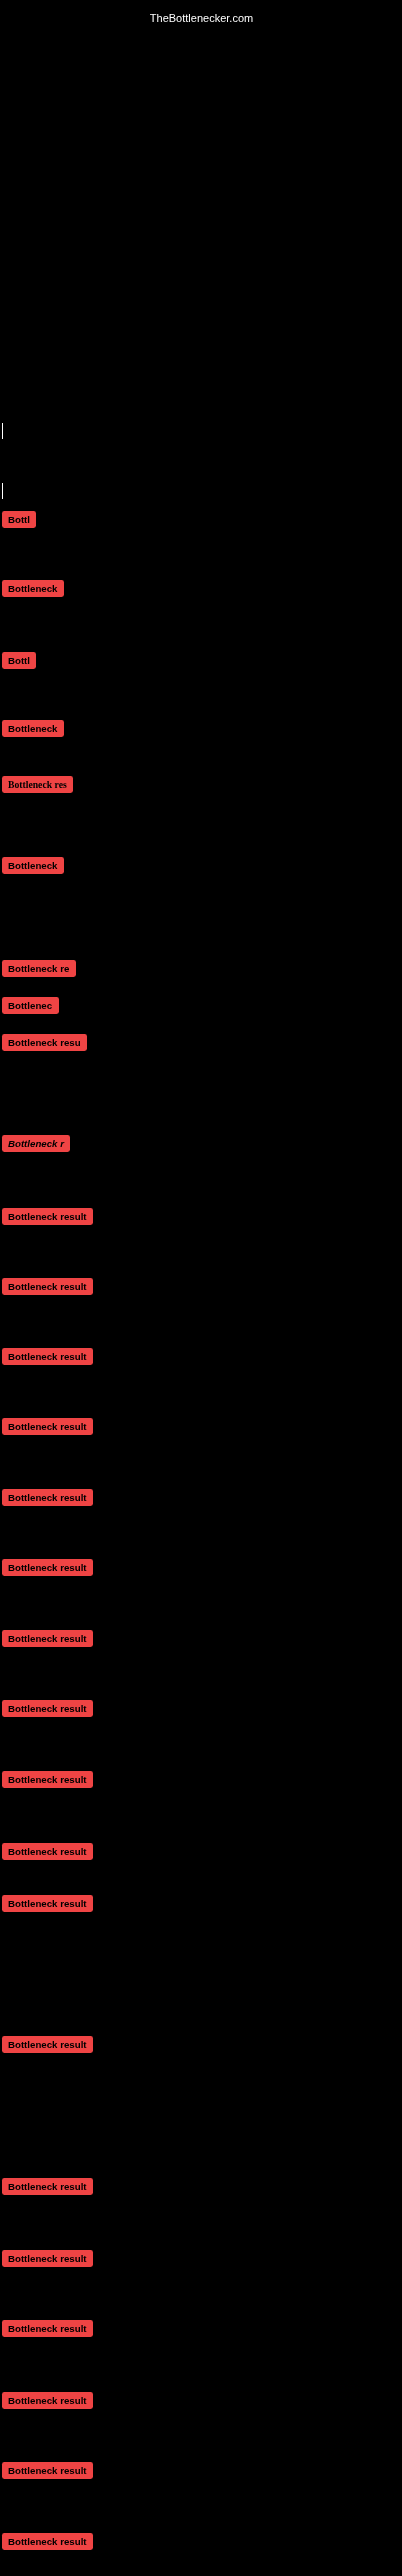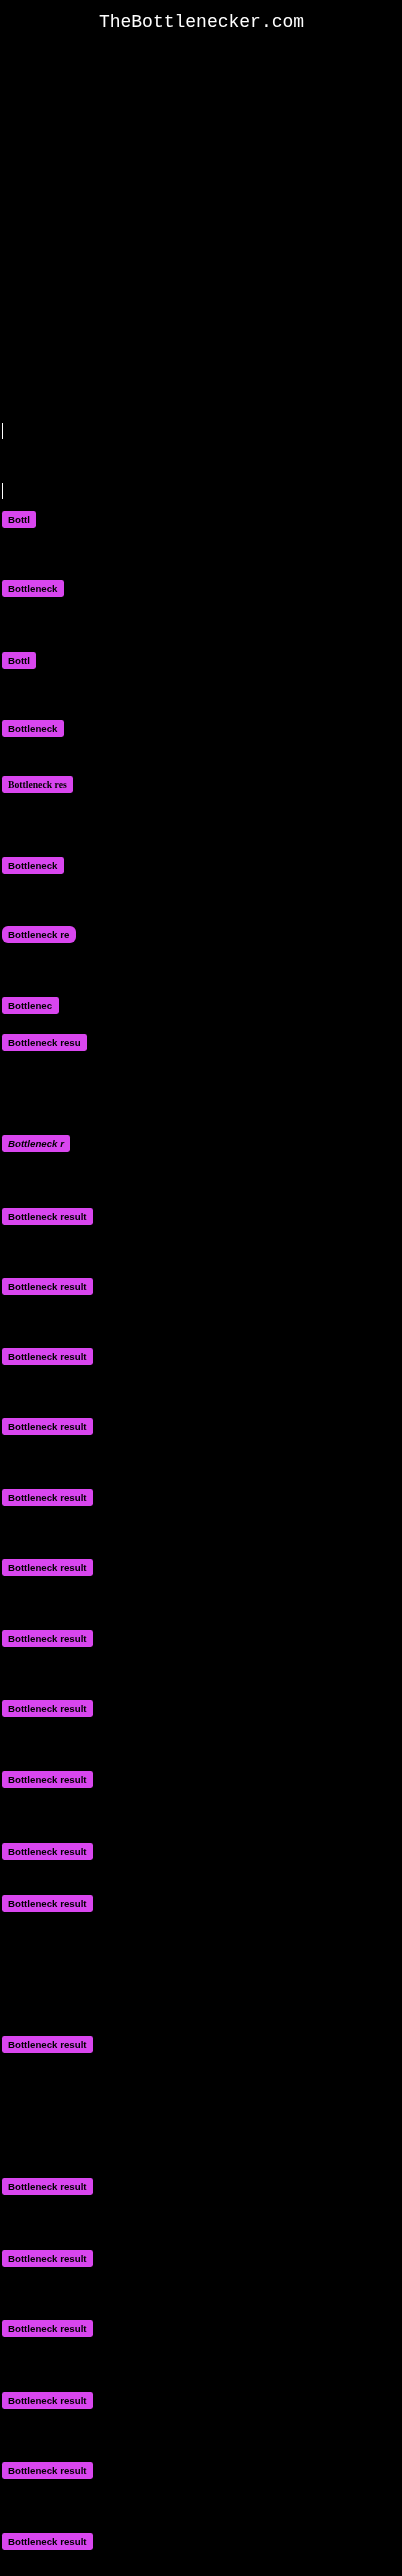--- a/index.html
+++ b/index.html
@@ -12,33 +12,32 @@
       background-color: #000000;
       width: 403px;
       min-height: 2576px;
       font-family: Arial, sans-serif;
       position: relative;
       overflow-x: hidden;
     }
 
     .site-title {
       color: #ffffff;
-      font-size: 18px;
+      font-size: 11px;
       text-align: center;
       padding: 8px 0;
       position: absolute;
       top: 4px;
       left: 50%;
       transform: translateX(-50%);
       white-space: nowrap;
-      font-family: Liberation Mono, monospace;
     }
 
     .bottleneck-badge {
-      background-color: #d946ef;
+      background-color: #ef4444;
       color: #000000;
       font-size: 9.7px;
       font-weight: bold;
       padding: 3.2px 6.4px;
       border-radius: 2.4px;
       display: inline-block;
       position: absolute;
       left: 1.6px;
       white-space: nowrap;
       overflow: hidden;
@@ -61,21 +60,21 @@
 
 <div class="cursor-line" style="top: 423px;"></div>
 <div class="cursor-line" style="top: 483px;"></div>
 
 <div class="bottleneck-badge" style="top: 511px; max-width: 36px;">Bottl</div>
 <div class="bottleneck-badge" style="top: 580px; max-width: 64px;">Bottleneck</div>
 <div class="bottleneck-badge" style="top: 652px; max-width: 40px;">Bottl</div>
 <div class="bottleneck-badge" style="top: 720px; max-width: 64px;">Bottleneck</div>
 <div class="bottleneck-badge" style="top: 776px; max-width: 93px; font-family: Liberation Serif, serif;">Bottleneck res</div>
 <div class="bottleneck-badge" style="top: 857px; max-width: 64px;">Bottleneck</div>
-<div class="bottleneck-badge" style="top: 926px; max-width: 89px; border-radius: 6px;">Bottleneck re</div>
+<div class="bottleneck-badge" style="top: 960px; max-width: 89px;">Bottleneck re</div>
 <div class="bottleneck-badge" style="top: 997px; max-width: 60px;">Bottlenec</div>
 <div class="bottleneck-badge" style="top: 1034px; max-width: 97px;">Bottleneck resu</div>
 <div class="bottleneck-badge" style="top: 1135px; max-width: 81px; font-style: italic;">Bottleneck r</div>
 <div class="bottleneck-badge" style="top: 1208px; max-width: 105px;">Bottleneck result</div>
 <div class="bottleneck-badge" style="top: 1278px; max-width: 105px;">Bottleneck result</div>
 <div class="bottleneck-badge" style="top: 1348px; max-width: 105px;">Bottleneck result</div>
 <div class="bottleneck-badge" style="top: 1418px; max-width: 105px;">Bottleneck result</div>
 <div class="bottleneck-badge" style="top: 1489px; max-width: 105px;">Bottleneck result</div>
 <div class="bottleneck-badge" style="top: 1559px; max-width: 105px;">Bottleneck result</div>
 <div class="bottleneck-badge" style="top: 1630px; max-width: 105px;">Bottleneck result</div>

